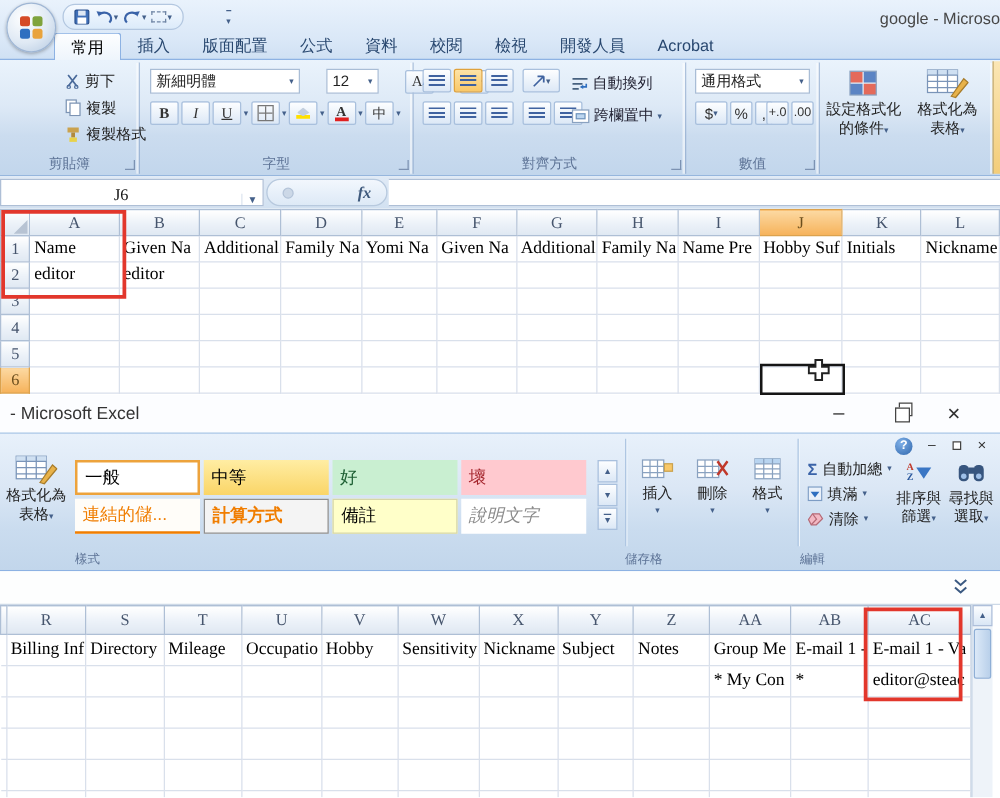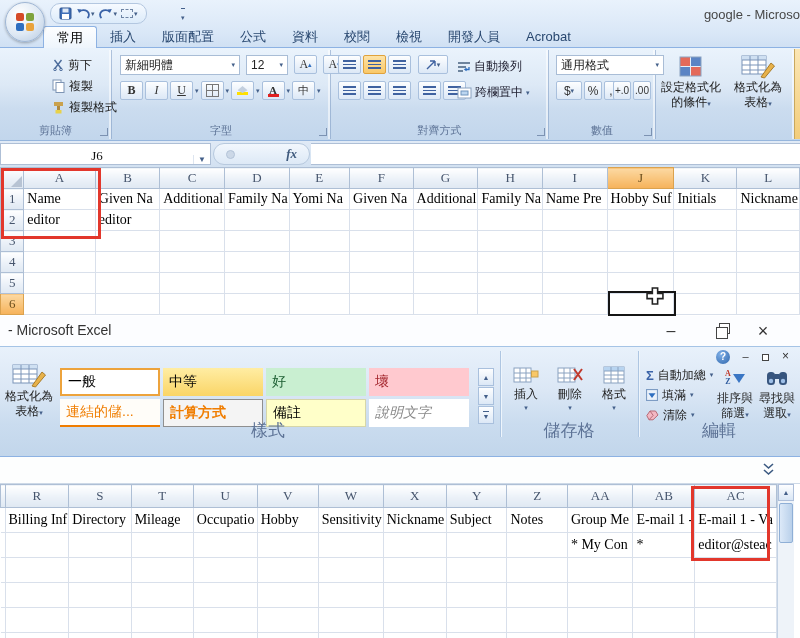--- a/index.html
+++ b/index.html
@@ -26,36 +26,36 @@
 .launcher{position:absolute;right:3px;bottom:3px;width:8px;height:8px;border-right:1px solid #7c92b2;border-bottom:1px solid #7c92b2}
 .tbtn{width:23px;height:19px;border:1px solid #a9c0dd;border-radius:2px;background:linear-gradient(#fdfeff,#dce8f6);display:inline-flex;align-items:center;justify-content:center;font-size:12px;color:#333}
 .tbtn.on{background:linear-gradient(#fde3a7,#f9c868);border-color:#e0a23c}
 .lines{display:inline-block;width:13px;height:9px;background:repeating-linear-gradient(to bottom,#3f62a0 0 1.5px,transparent 1.5px 3.5px)}
 .sel-like{background:#fff;border:1px solid #a9bdd6;height:20px;display:flex;align-items:center;padding:0 4px;font-size:12px;color:#222}
 .g-clip{left:0;width:112px}
 .paste{position:absolute;left:6px;top:4px;width:44px;display:flex;flex-direction:column;align-items:center;font-size:12px;color:#222;gap:2px}
 .clipcol{position:absolute;left:52px;top:6px;display:flex;flex-direction:column;gap:3px}
 .sb{display:flex;align-items:center;gap:4px;font-size:12px;color:#222;height:18px;white-space:nowrap}
 .g-font{left:112px;width:219px}
-.frow1{position:absolute;left:8px;top:5px;display:flex;gap:6px;align-items:flex-start}
+.frow1{position:absolute;left:8px;top:5px;display:flex;gap:21px;align-items:flex-end}
 .frow2{position:absolute;left:8px;top:31px;display:flex;gap:2px;align-items:center}
 .fname{width:120px;justify-content:space-between}
 .fsize{width:42px;justify-content:space-between}
 .serif{font-family:"Liberation Serif",serif}
 .usc{text-decoration:underline}
 .colorbar{display:block;width:11px;height:3px;margin-top:-1px}
 .stack{display:flex;flex-direction:column;align-items:center;line-height:10px}
 .g-align{left:331px;width:218px}
 .arow1{position:absolute;left:7px;top:5px;display:flex;gap:2px;align-items:center}
 .arow2{position:absolute;left:7px;top:31px;display:flex;gap:2px;align-items:center}
 .albl{display:flex;align-items:center;gap:3px;font-size:12px;color:#223;white-space:nowrap}
 .wrapb{position:absolute;left:126px;top:8px}
 .mergeb{position:absolute;left:126px;top:34px}
 .g-num{left:549px;width:107px}
-.numfmt{position:absolute;left:7px;top:5px;width:108px;justify-content:space-between}
+.numfmt{position:absolute;left:7px;top:5px;width:92px;justify-content:space-between}
 .nrow{position:absolute;left:7px;top:31px;display:flex;gap:2px;align-items:center}
 .decs{position:absolute;left:64px;top:31px;display:flex;gap:2px}
 .tiny{font-size:10px}
 .g-sty{left:656px;width:138px;border-right:0}
 .bigbtn{position:absolute;top:4px;display:flex;flex-direction:column;align-items:center;font-size:12px;line-height:15px;color:#222;text-align:center}
 .sliver1{position:absolute;left:794px;top:49px;width:6px;height:90px;background:linear-gradient(#fbe6b4,#f3cd7a);border-left:1px solid #c9a85e}
 
 
 .fxrow{position:absolute;left:0;top:141px;width:800px;height:26px;background:linear-gradient(#e0eaf6,#d2e1f1)}
 .namebox{position:absolute;left:0;top:2px;width:211px;height:22px;background:#fff;border:1px solid #aebfd6;display:flex;align-items:flex-end}
@@ -104,21 +104,21 @@
 .gi-linked{background:#fffdf9;border-bottom:2px solid #f07d00;color:#f07d00}
 .gi-note{background:#ffffc9;border:1px solid #d6d6a8}
 .gi-explain{color:#8a8a8a;font-style:italic;font-family:"Liberation Serif",serif}
 .galsc{position:absolute;left:478px;top:21px;display:flex;flex-direction:column;gap:1px}
 .gsb{width:16px;height:18px;border:1px solid #a9c0dd;background:linear-gradient(#fdfeff,#dce8f6);font-size:7px;color:#44608a;display:flex;align-items:center;justify-content:center}
 .vsep{position:absolute;top:4px;height:86px;width:1px;background:#aec6e2;box-shadow:1px 0 0 #eef5fc}
 .cellbtn{position:absolute;top:18px;width:40px;display:flex;flex-direction:column;align-items:center;gap:1px;font-size:12px;color:#222}
 .erow{display:flex;align-items:center;gap:4px;font-size:12px;height:20px;color:#222;white-space:nowrap}
 .estack{position:absolute;left:646px;top:18px}
 .bigv{position:absolute;top:18px;display:flex;flex-direction:column;align-items:center;font-size:12px;line-height:15px;color:#222;text-align:center}
-.glabel2{position:absolute;bottom:14px;font-size:17px;color:#5d7396;text-align:center}
+.glabel2{position:absolute;bottom:2px;font-size:10px;color:#5d7396;}
 .sumchar{font-weight:bold;color:#3a63a8;font-size:13px}
 .help{position:absolute;left:716px;top:3px;width:14px;height:14px;border-radius:50%;background:radial-gradient(circle at 35% 30%,#7fb0e8,#2f66ac);color:#fff;font-size:10px;font-weight:bold;text-align:center;line-height:14px}
 .rwc{position:absolute;top:3px;width:17px;height:14px;text-align:center;font-size:11px;color:#333;line-height:13px}
 .rst2{display:inline-block;width:7px;height:7px;border:1px solid #444;background:#fff;position:relative;top:1px}
 .azi{display:flex;flex-direction:column;font-size:8px;font-weight:bold;line-height:8px;font-family:"Liberation Serif",serif}
 .funnel{width:0;height:0;border-left:6px solid transparent;border-right:6px solid transparent;border-top:9px solid #3a76c4}
 
 
 .fstrip{position:absolute;left:0;top:457px;width:800px;height:27px;background:#fdfefe;border-bottom:1px solid #cdd9e7}
 .chev2{position:absolute;left:762px;top:6px}

